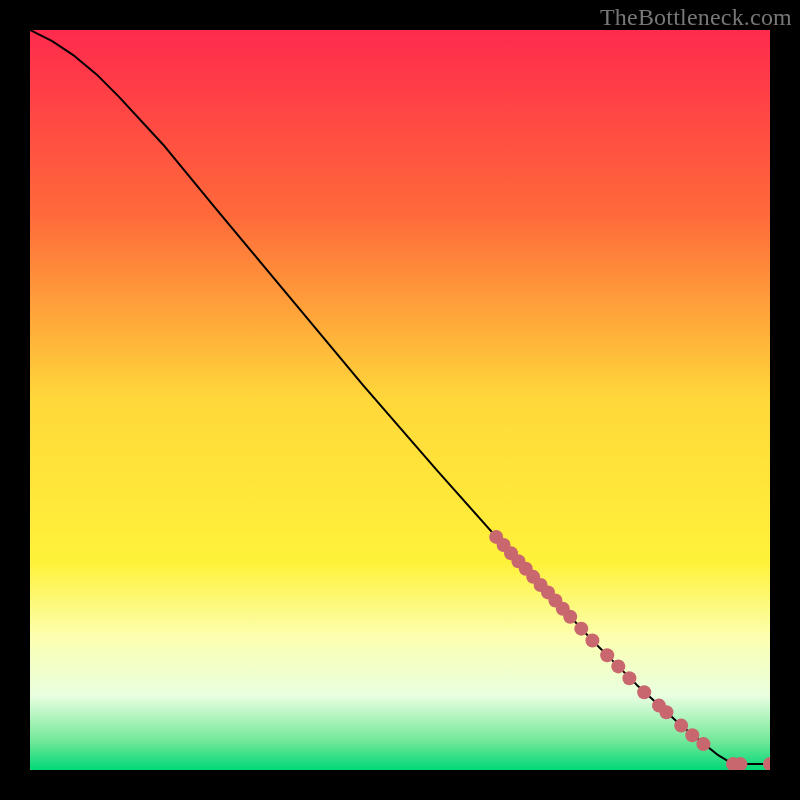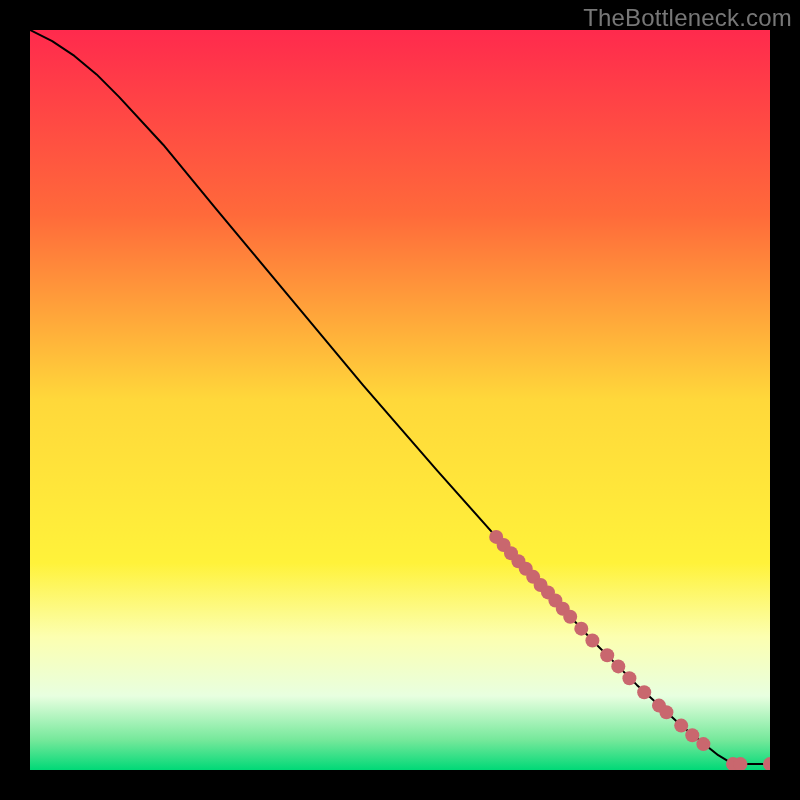--- a/index.html
+++ b/index.html
@@ -8,20 +8,21 @@
     width: 800px;
     height: 800px;
     background: #000;
     font-family: Arial, Helvetica, sans-serif;
     overflow: hidden;
   }
   .stage {
     position: relative;
     width: 800px;
     height: 684px;
+    font-family: Liberation Serif, serif;
   }
   .plot {
     position: absolute;
     left: 30px;
     top: 30px;
     width: 740px;
     height: 740px;
     overflow: hidden;
   }
   .attribution {

